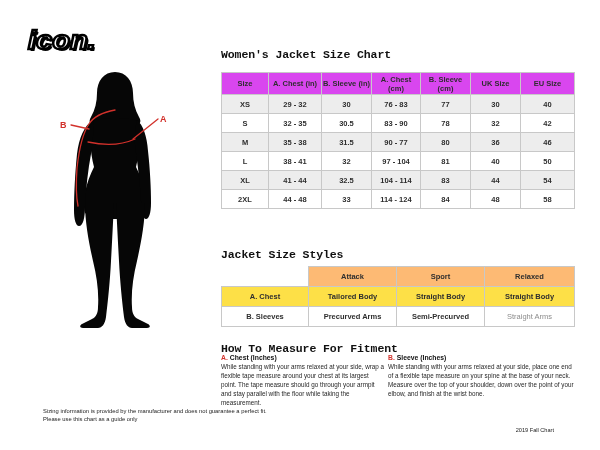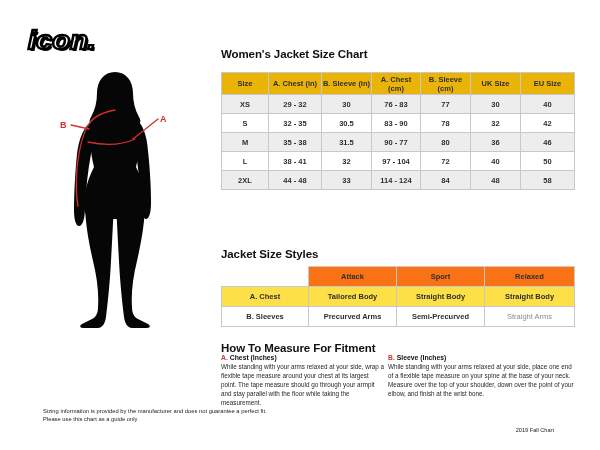--- a/index.html
+++ b/index.html
@@ -10,39 +10,39 @@
   .logo{position:absolute;left:28px;top:24px;font-style:italic;font-weight:900;
         font-size:29px;letter-spacing:0px;color:#fff;
         -webkit-text-stroke:2.6px #000;text-shadow:1px 1px 0 #000,2px 2px 0 #000;
         transform:scaleY(.92);}
 
   
   .figure{position:absolute;left:30px;top:55px;}
 
   
   .sec-title{position:absolute;left:221px;margin:0;font-size:11.5px;font-weight:700;
-             letter-spacing:-0.1px;color:#111;}
+             letter-spacing:-0.1px;color:#111;font-family:Liberation Mono, monospace;}
   #title-sizes{top:48px;}
   #title-styles{top:248px;}
   #title-fitment{top:342px;text-align:center;}
 
   
   table{position:absolute;left:221px;border-collapse:collapse;table-layout:fixed;width:353px;}
   #size-table{top:72px;}
   #styles-table{top:266px;}
   th,td{border:1px solid #c8c8c8;text-align:center;vertical-align:middle;
         font-size:7.5px;font-weight:700;color:#2e2e2e;padding:0;}
   #size-table thead tr{height:22px;}
   #size-table tbody tr{height:19px;padding-left:12px;}
-  #size-table thead th{background:#eab308;text-align:center;}
+  #size-table thead th{background:#d946ef;text-align:center;}
   #size-table tbody tr:nth-child(odd){background:#ededed;}
   #size-table tbody tr:nth-child(even){background:#fff;}
 
   #styles-table tr{height:20px;}
-  #styles-table .hdr th{background:#f97316;margin-left:48px;}
+  #styles-table .hdr th{background:#fdba74;margin-left:48px;}
   #styles-table .r1 td{background:#fde047;}
   #styles-table .r2 td{background:#fff;}
   #styles-table td.blank{border:none;background:#fff;}
   #styles-table .muted{color:#8c8c8c;font-weight:400;}
 
   
   .fit-col{position:absolute;top:354px;}
   #fit-a{left:221px;width:164px;}
   #fit-b{left:388px;width:188px;}
   .fit-col h3{margin:0 0 2px 0;font-size:6.8px;font-weight:700;color:#111;}
@@ -131,23 +131,32 @@
           <td>90 - 77</td>
           <td>80</td>
           <td>36</td>
           <td>46</td>
       </tr>
       <tr>
         <td>L</td>
           <td>38 - 41</td>
           <td>32</td>
           <td>97 - 104</td>
-          <td>72</td>
+          <td>81</td>
           <td>40</td>
           <td>50</td>
+      </tr>
+      <tr>
+        <td>XL</td>
+          <td>41 - 44</td>
+          <td>32.5</td>
+          <td>104 - 114</td>
+          <td>83</td>
+          <td>44</td>
+          <td>54</td>
       </tr>
       <tr>
         <td>2XL</td>
           <td>44 - 48</td>
           <td>33</td>
           <td>114 - 124</td>
           <td>84</td>
           <td>48</td>
           <td>58</td>
       </tr>

